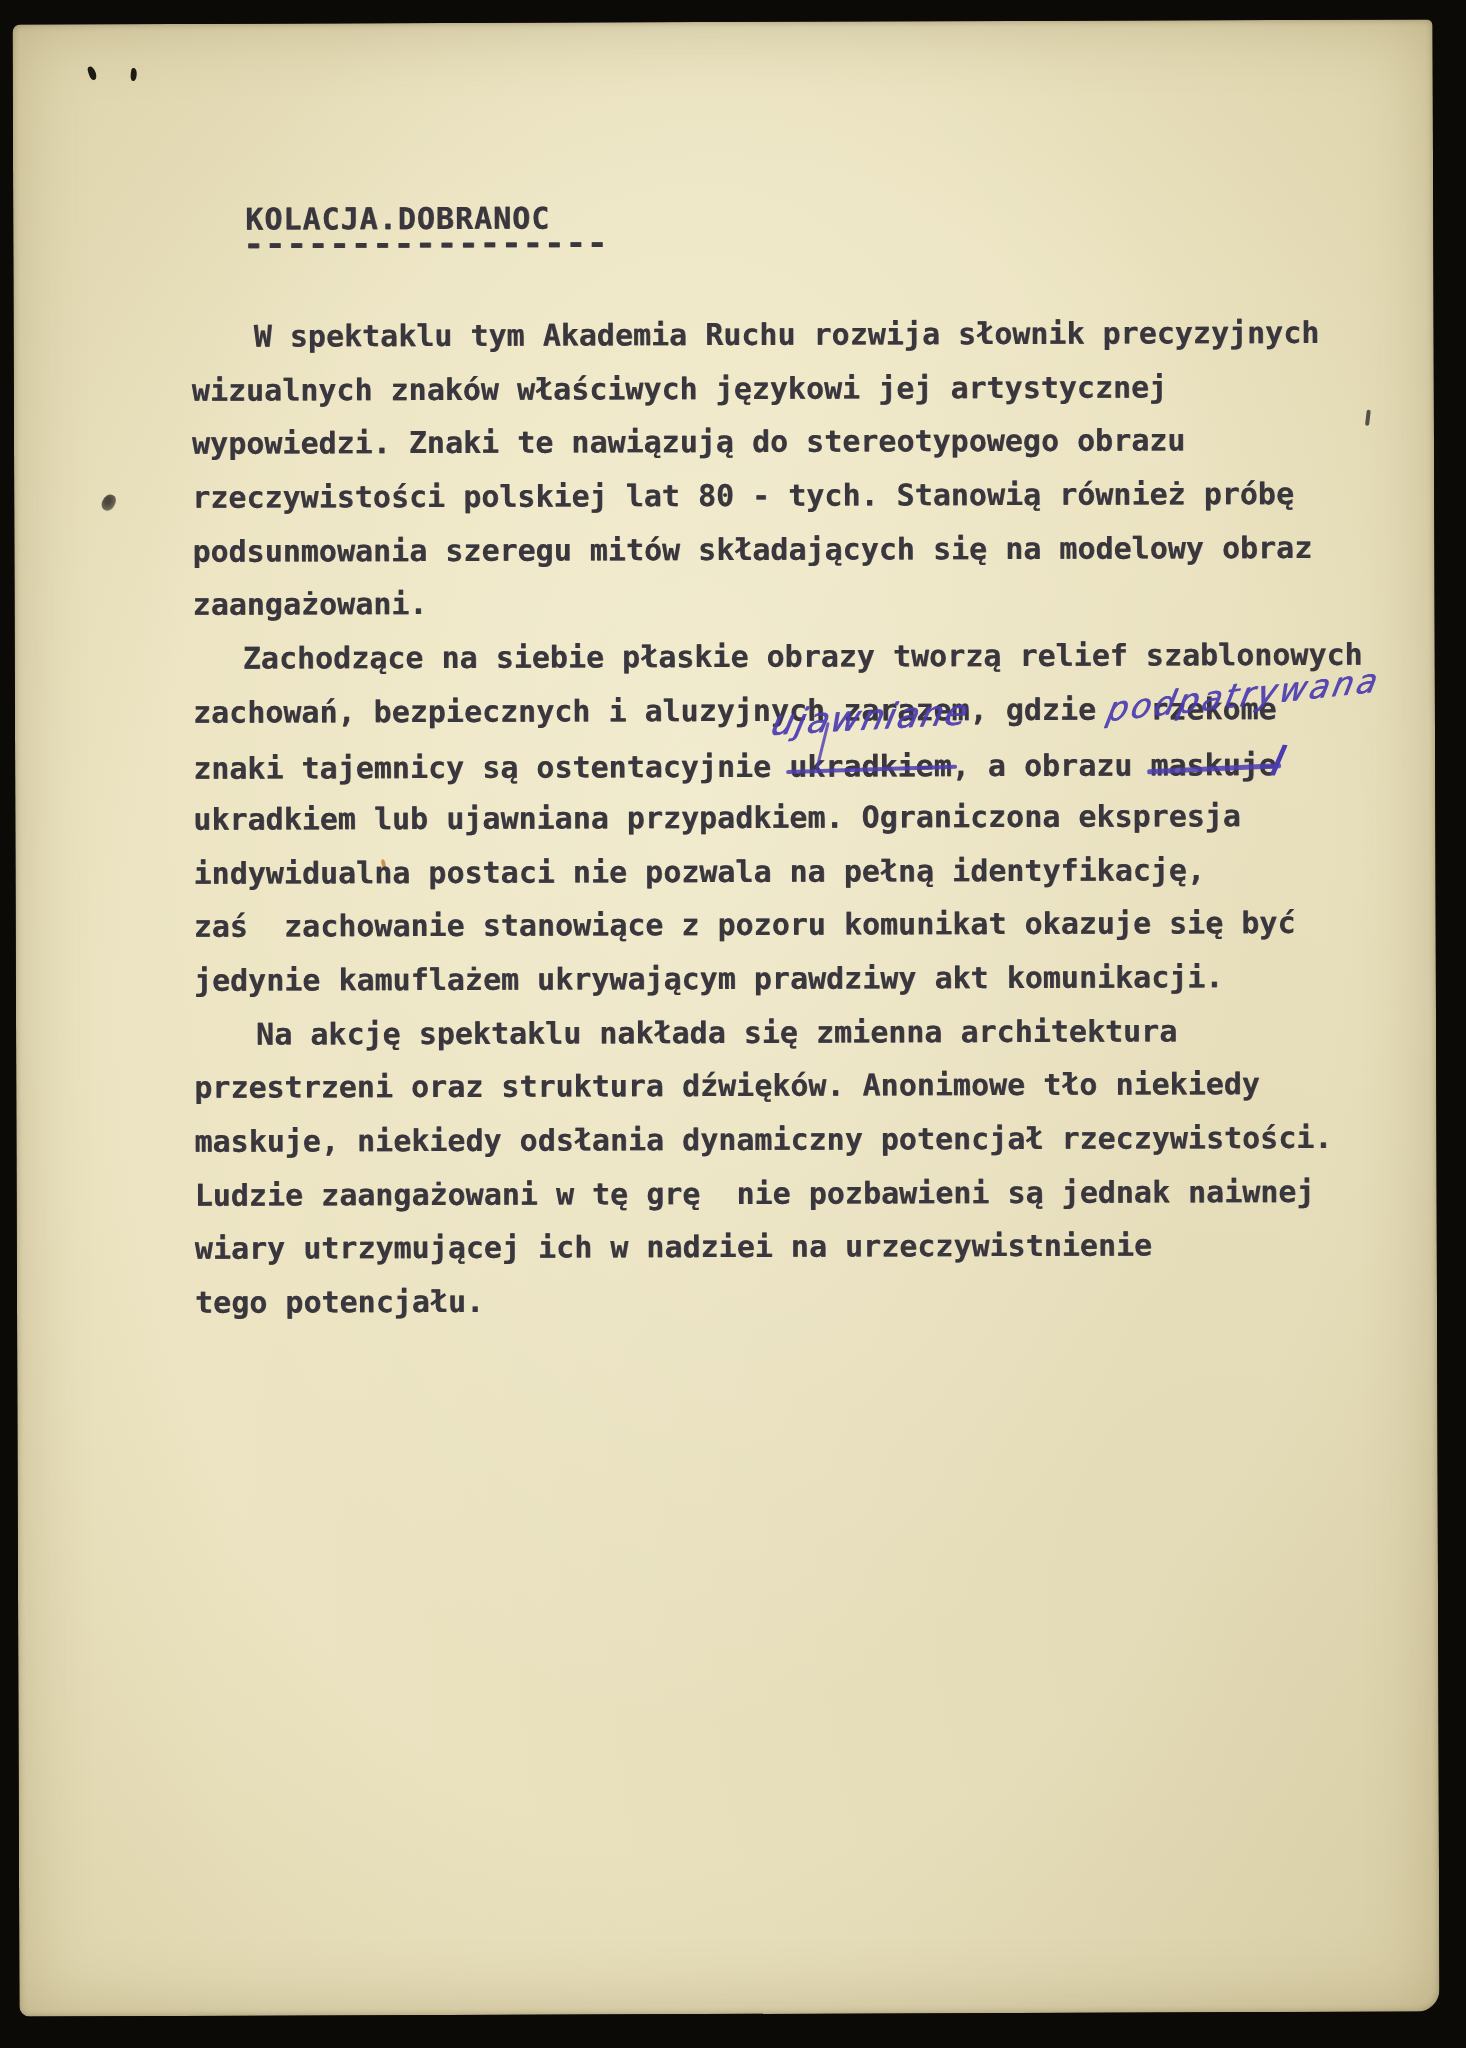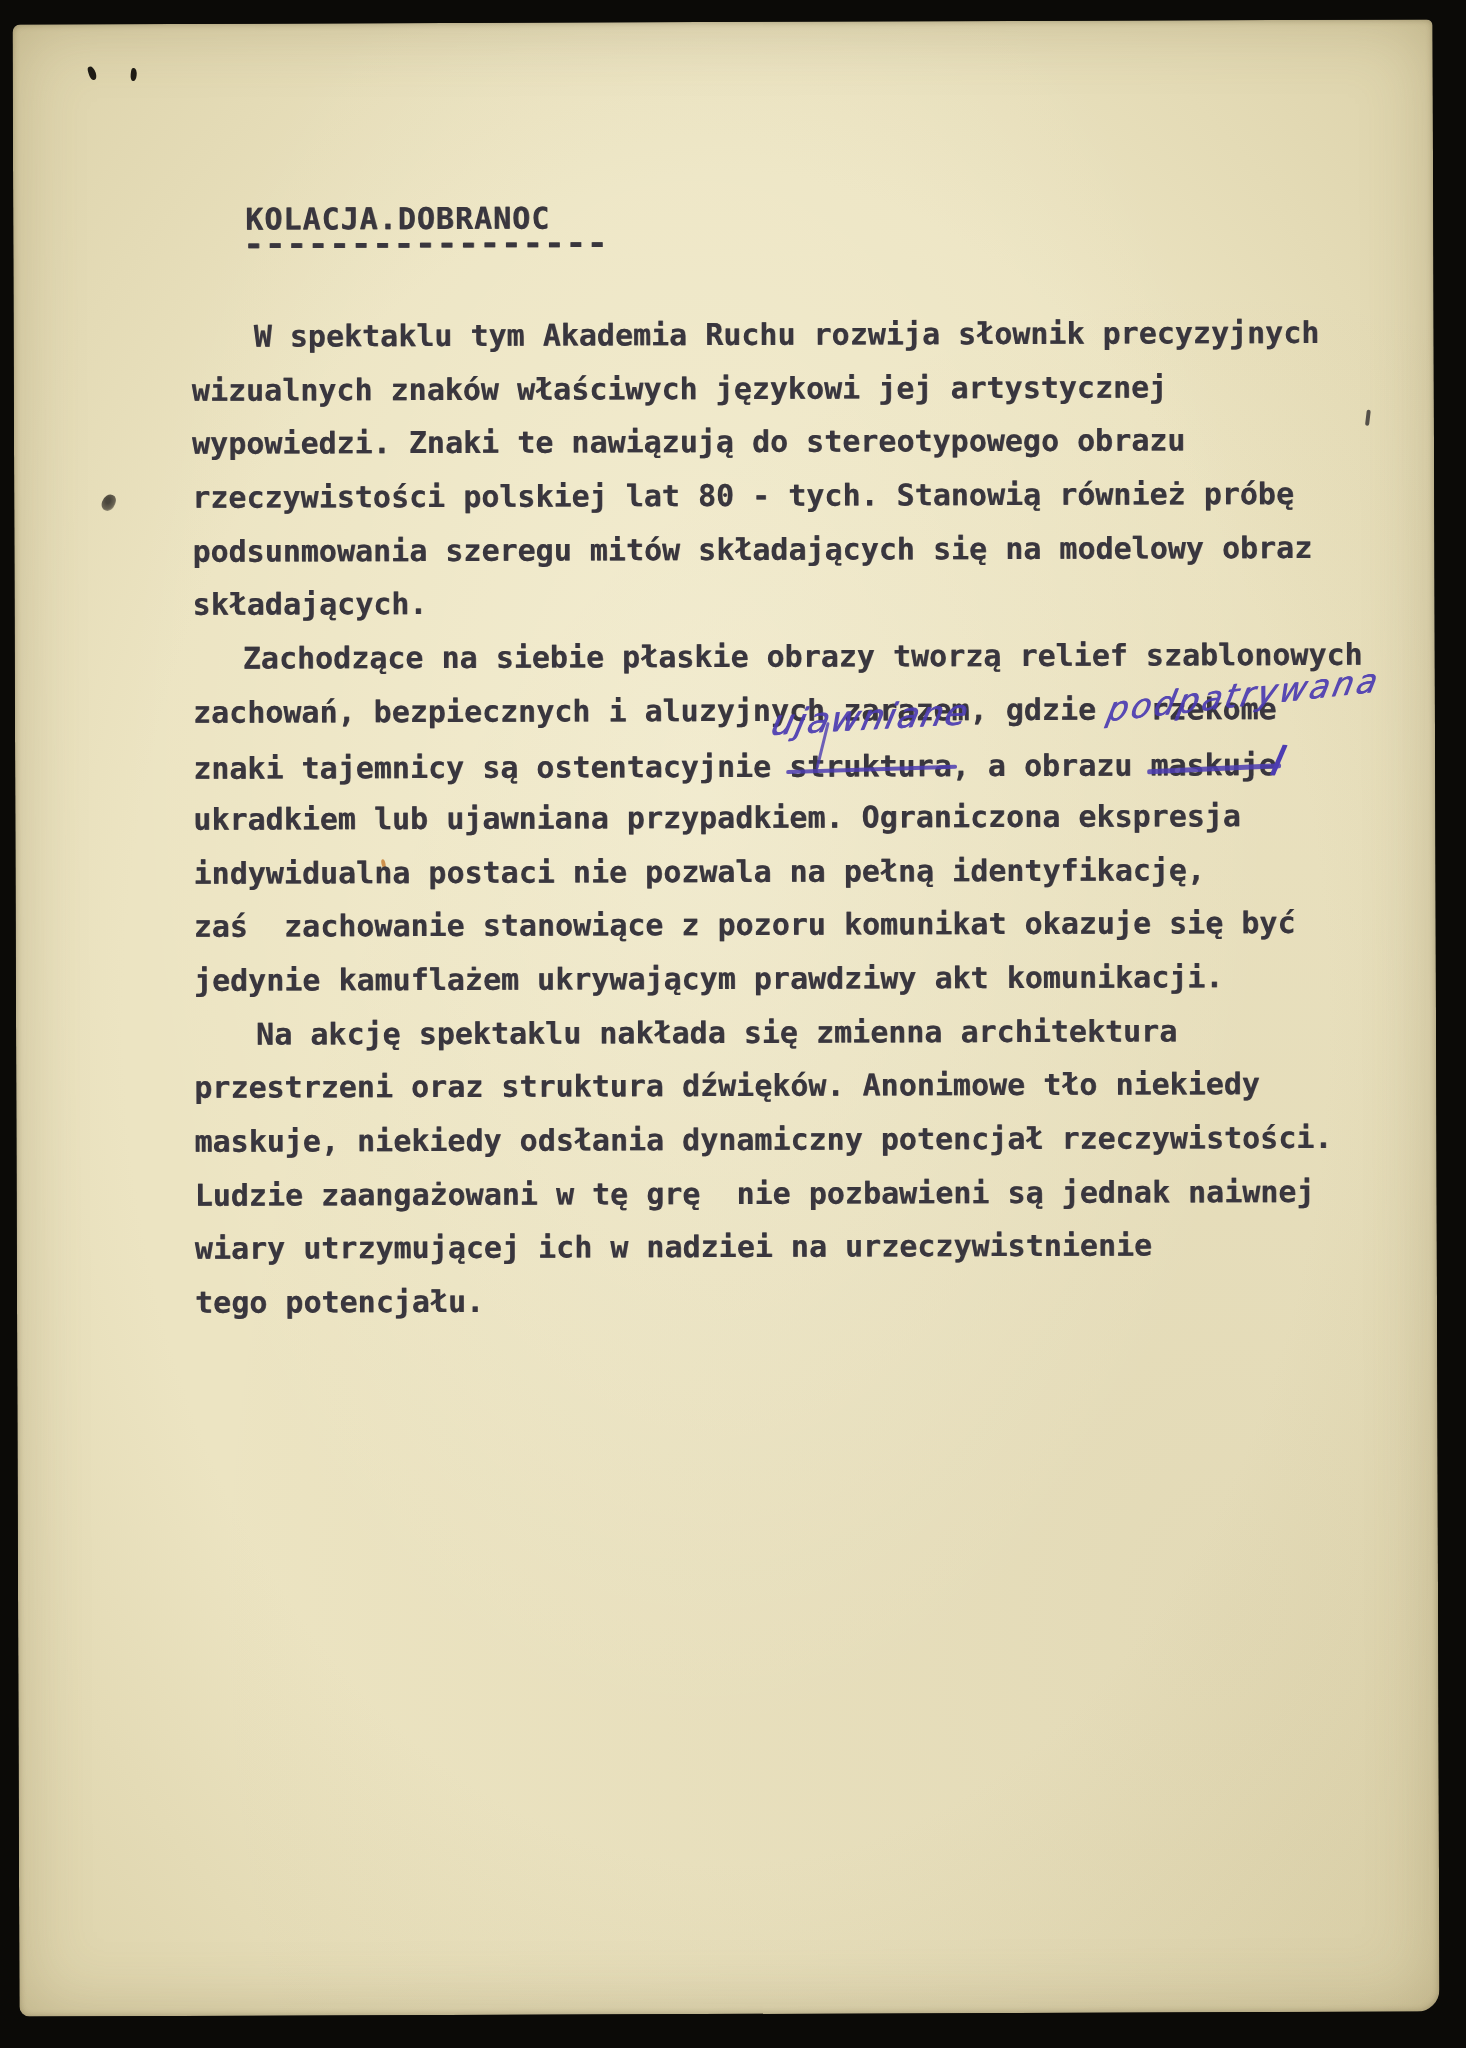--- a/index.html
+++ b/index.html
@@ -121,25 +121,25 @@
   <div class="orange-speck"></div>
 
   <div class="title">KOLACJA.DOBRANOC</div>
   <div class="title-underline">-----------------</div>
 
   <div class="line indent" style="top:296px">W spektaklu tym Akademia Ruchu rozwija słownik precyzyjnych</div>
   <div class="line" style="top:350px">wizualnych znaków właściwych językowi jej artystycznej</div>
   <div class="line" style="top:403px">wypowiedzi. Znaki te nawiązują do stereotypowego obrazu</div>
   <div class="line" style="top:457px">rzeczywistości polskiej lat 80 - tych. Stanowią również próbę</div>
   <div class="line" style="top:511px">podsunmowania szeregu mitów składających się na modelowy obraz</div>
-  <div class="line" style="top:564px">składających.</div>
+  <div class="line" style="top:564px">zaangażowani.</div>
   <div class="line indent2" style="top:618px">Zachodzące na siebie płaskie obrazy tworzą relief szablonowych</div>
   <div class="line" style="top:672px">zachowań, bezpiecznych i aluzyjnych zarazem, gdzie   rzekome</div>
 
-  <div class="line" style="top:725px"><span>znaki tajemnicy są ostentacyjnie </span><span class="struck">struktura</span><span>, a obrazu </span><span class="struck struck2">maskuje</span><span class="hand-slash">/</span></div>
+  <div class="line" style="top:725px"><span>znaki tajemnicy są ostentacyjnie </span><span class="struck">ukradkiem</span><span>, a obrazu </span><span class="struck struck2">maskuje</span><span class="hand-slash">/</span></div>
 
   <div class="line" style="top:779px">ukradkiem lub ujawniana przypadkiem. Ograniczona ekspresja</div>
   <div class="line" style="top:833px">indywidualna postaci nie pozwala na pełną identyfikację,</div>
   <div class="line" style="top:886px">zaś  zachowanie stanowiące z pozoru komunikat okazuje się być</div>
   <div class="line" style="top:940px">jedynie kamuflażem ukrywającym prawdziwy akt komunikacji.</div>
   <div class="line indent" style="top:994px">Na akcję spektaklu nakłada się zmienna architektura</div>
   <div class="line" style="top:1047px">przestrzeni oraz struktura dźwięków. Anonimowe tło niekiedy</div>
   <div class="line" style="top:1101px">maskuje, niekiedy odsłania dynamiczny potencjał rzeczywistości.</div>
   <div class="line" style="top:1155px">Ludzie zaangażowani w tę grę  nie pozbawieni są jednak naiwnej</div>
   <div class="line" style="top:1208px">wiary utrzymującej ich w nadziei na urzeczywistnienie</div>

